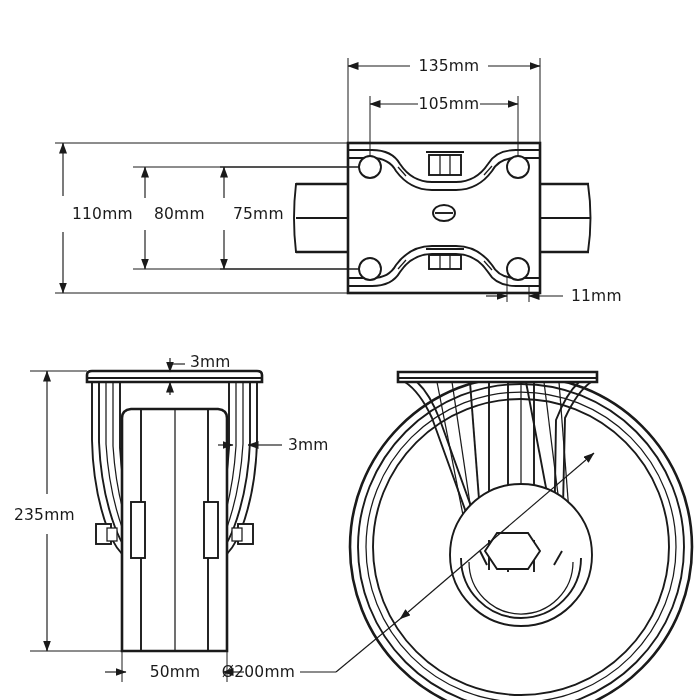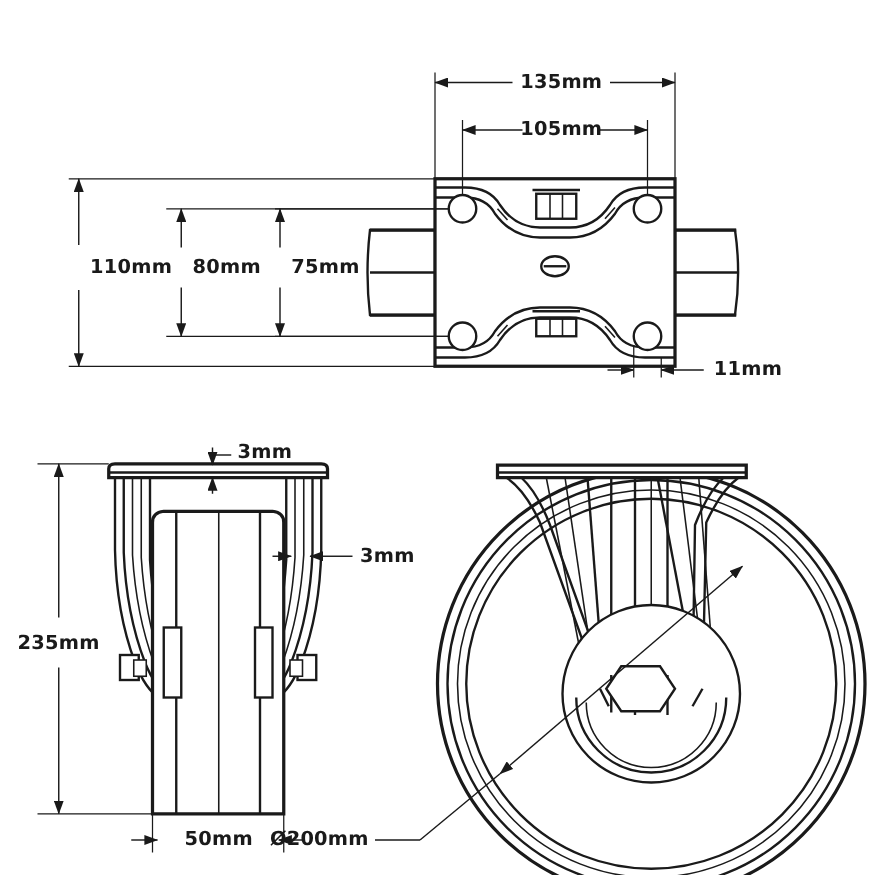--- a/index.html
+++ b/index.html
@@ -2,21 +2,21 @@
 <html><head>
 <meta charset="utf-8">
 <title>Caster Technical Drawing</title>
 <style>
   html,body{margin:0;padding:0;background:#ffffff;}
   body{
     width:700px;height:700px;overflow:hidden;
     font-family:"DejaVu Sans","Liberation Sans",sans-serif;
     background:#ffffff;position:relative;
   }
-  #drawing-root{position:absolute;inset:0;width:568px;height:700px;font-weight:bold;}
+  #drawing-root{position:absolute;inset:0;width:568px;height:700px;}
   svg.sheet{display:block;width:700px;height:700px;}
   text{
     font-family:"DejaVu Sans","Liberation Sans",sans-serif;
     fill:#1a1a1a;
     font-size:15.5px;
     letter-spacing:0.2px;
     dominant-baseline:middle;
   }
   .dim-label{font-size:15.5px;}
   .ln{fill:none;stroke:#1a1a1a;}

